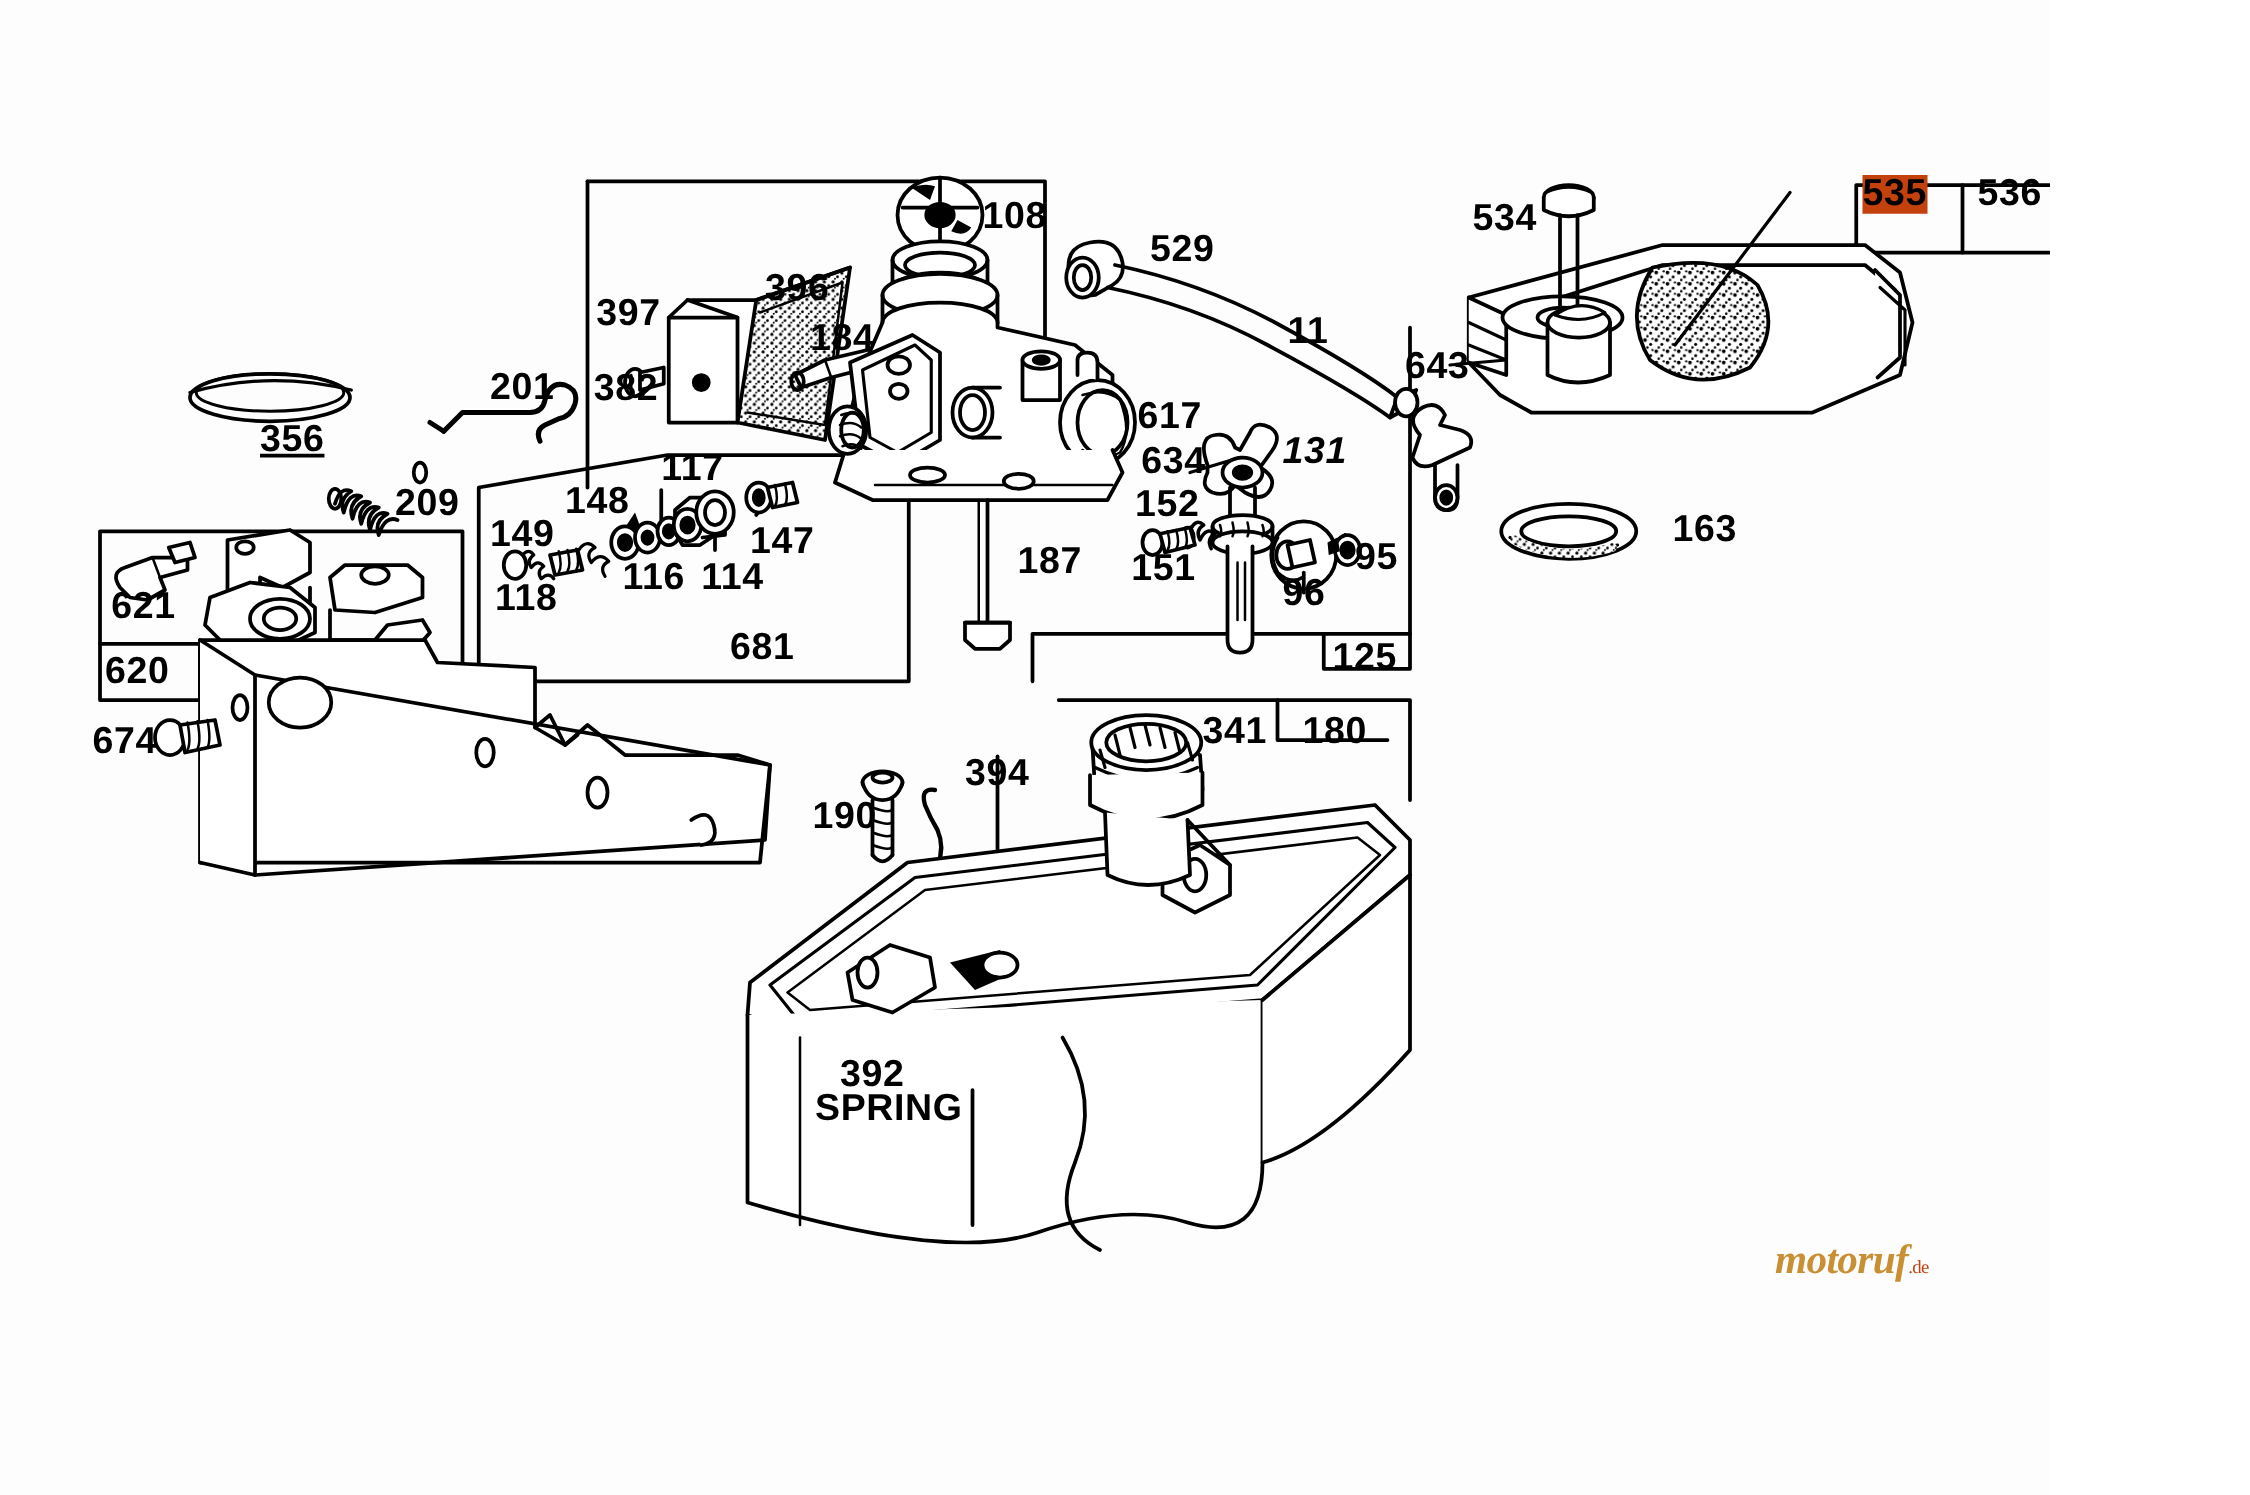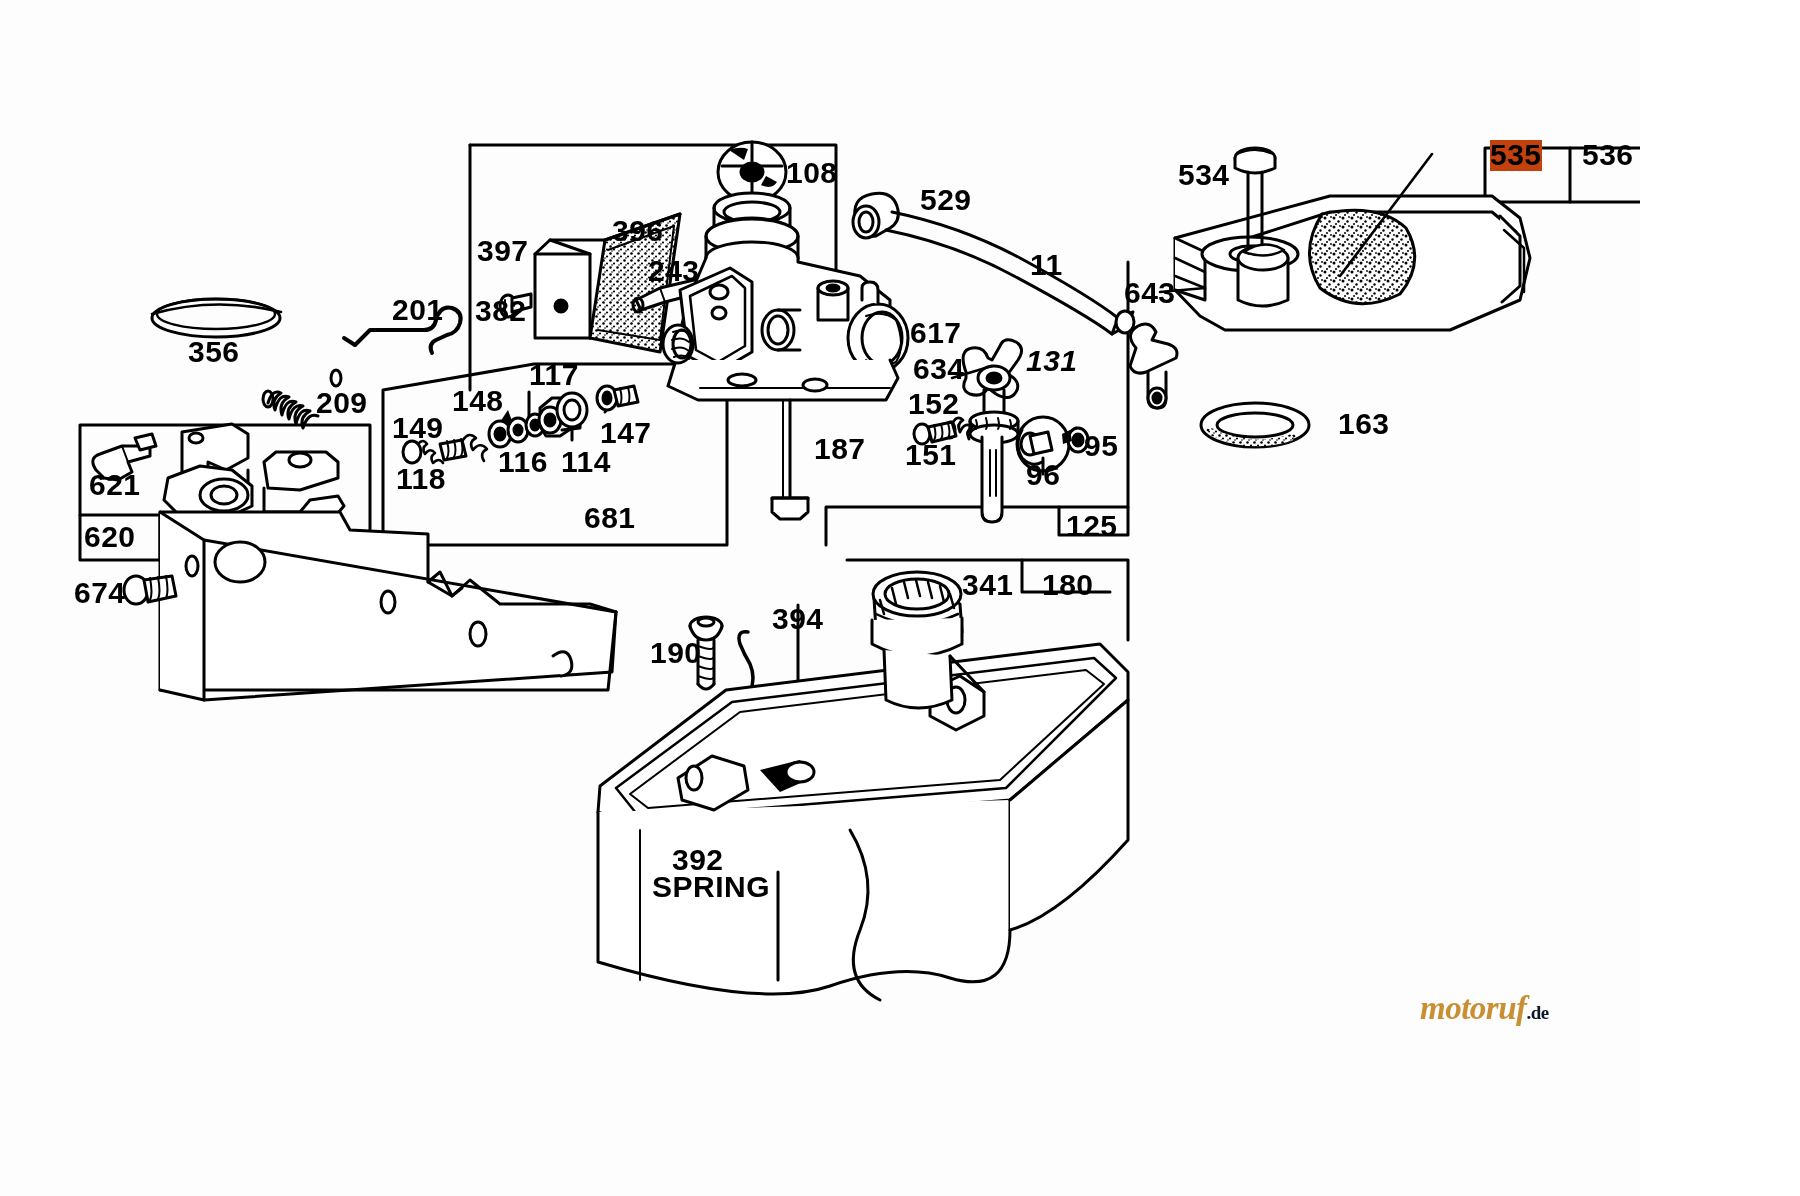--- a/index.html
+++ b/index.html
@@ -46,24 +46,24 @@
     position: absolute;
     font-family: "Liberation Serif", serif;
     font-size: 33px;
     font-style: italic;
     font-weight: bold;
     color: #c98f33;
     letter-spacing: -0.5px;
     user-select: none;
   }
   .watermark .suffix {
-    font-size: 19px;
-    color: #0f172a;
+    font-size: 15px;
+    color: #c2410c;
     font-style: normal;
-    font-weight: bold;
+    font-weight: normal;
   }
 </style>
 </head>
 <body>
 
 <div id="page">
 
   <svg id="diagram-svg" viewBox="0 0 1800 1196">
     <defs>
       <pattern id="stipple" width="7" height="7" patternUnits="userSpaceOnUse">
@@ -446,24 +446,24 @@
   <div class="callout num" style="left:786px; top:158px;">108</div>
   <div class="callout num" style="left:920px; top:185px;">529</div>
   <div class="callout num" style="left:1030px; top:250px;">11</div>
   <div class="callout num" style="left:1178px; top:160px;">534</div>
   <div class="callout num boxed" style="left:1490px; top:140px; border:none; padding:0;">535</div>
   <div class="callout num" style="left:1582px; top:140px;">536</div>
   <div class="callout num" style="left:1124px; top:278px;">643</div>
 
   <div class="callout num" style="left:612px; top:216px;">396</div>
   <div class="callout num" style="left:477px; top:236px;">397</div>
-  <div class="callout num" style="left:648px; top:256px;">243</div>
+  <div class="callout num" style="left:648px; top:256px;">184</div>
   <div class="callout num" style="left:392px; top:295px;">201</div>
   <div class="callout num" style="left:475px; top:296px;">382</div>
-  <div class="callout num" style="left:188px; top:337px;">356</div>
+  <div class="callout num" style="left:208px; top:337px;text-decoration:underline;">356</div>
   <div class="callout num" style="left:316px; top:388px;">209</div>
   <div class="callout num" style="left:910px; top:292px;margin-top:26px;">617</div>
 
   <div class="callout num" style="left:452px; top:386px;">148</div>
   <div class="callout num" style="left:529px; top:360px;">117</div>
   <div class="callout num" style="left:600px; top:418px;">147</div>
   <div class="callout num" style="left:392px; top:413px;">149</div>
   <div class="callout num" style="left:498px; top:447px;">116</div>
   <div class="callout num" style="left:561px; top:447px;">114</div>
   <div class="callout num" style="left:396px; top:464px;">118</div>

